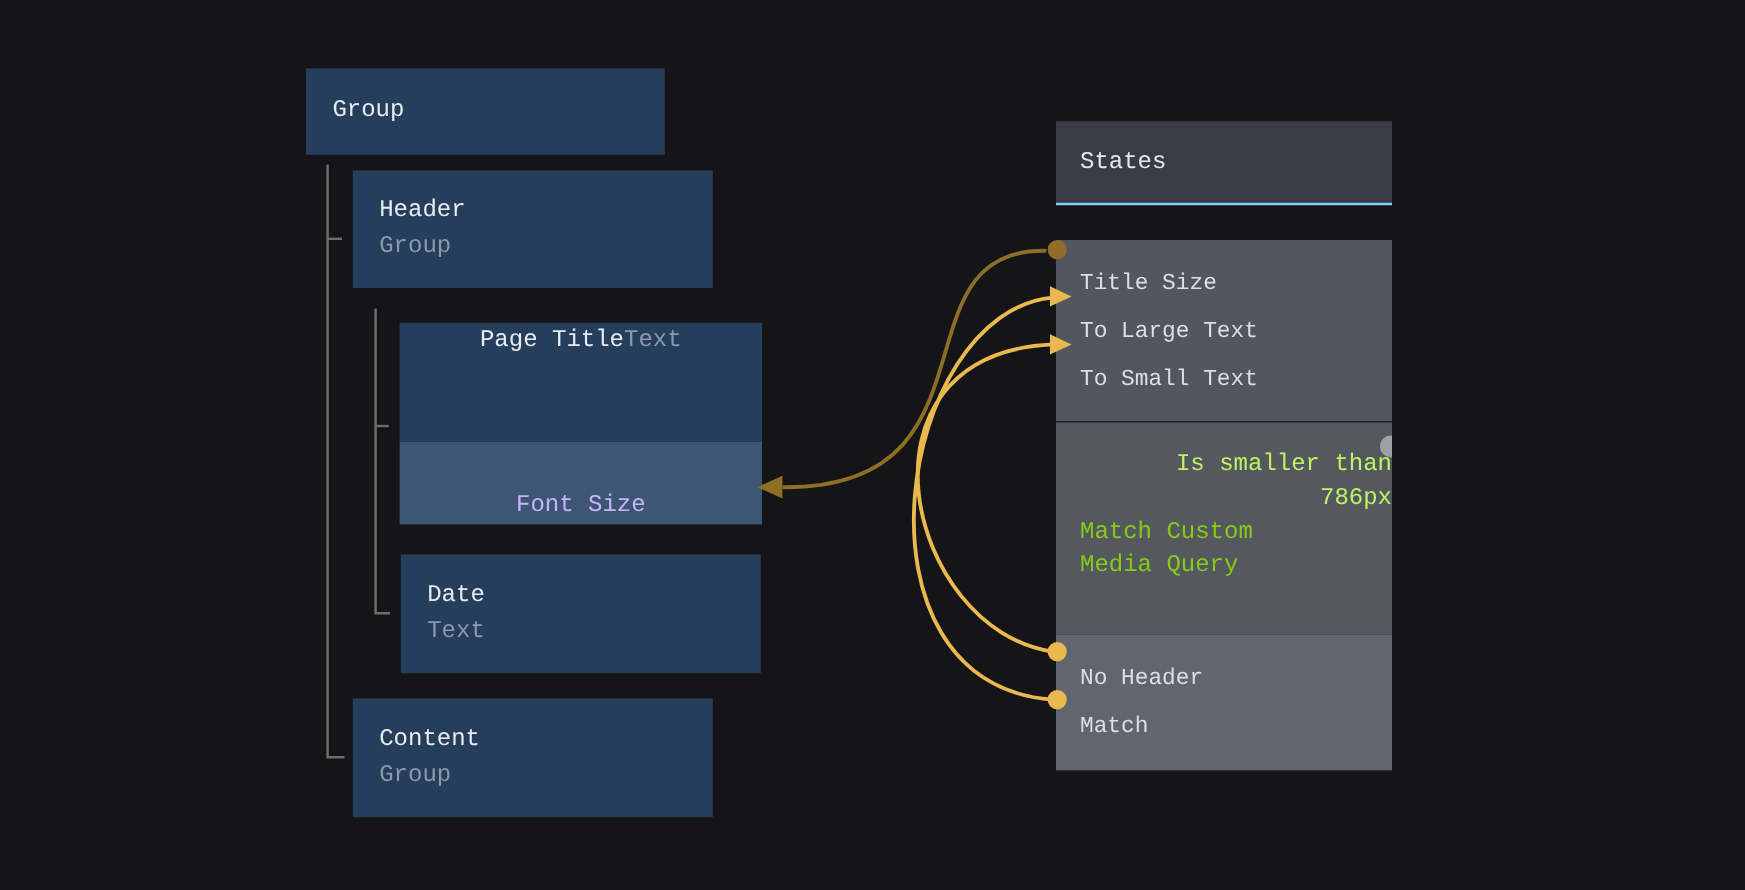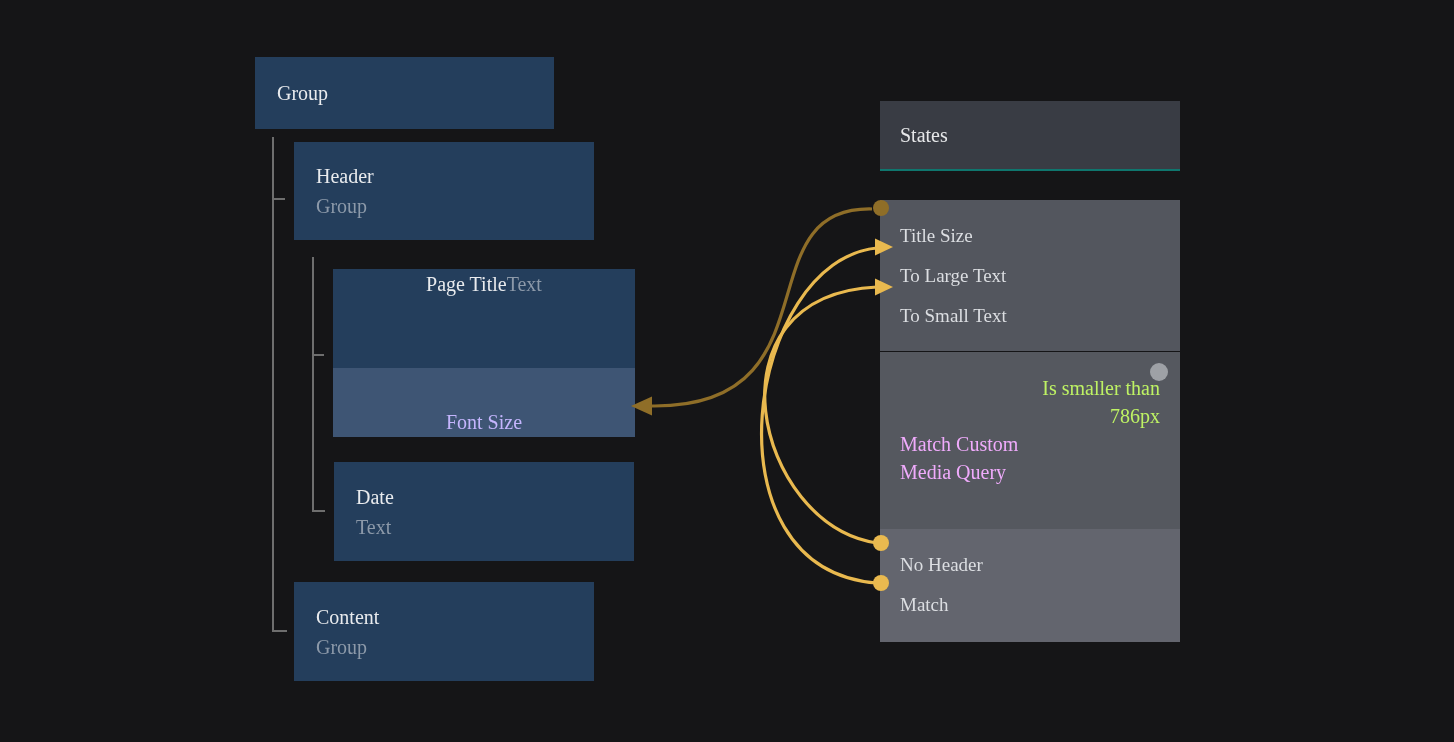--- a/index.html
+++ b/index.html
@@ -1,22 +1,21 @@
 <!DOCTYPE html>
 <html><head>
 <meta charset="utf-8">
 <style>
   html,body{margin:0;padding:0;background:#151517;}
   .canvas{
     position:relative;
     width:1160px;height:742px;
     background:#151517;
-    font-family:Liberation Serif, serif;
+    font-family:Liberation Mono, monospace;
     overflow:hidden;
-    padding-left:45px;
   }
   
   .node{
     position:absolute;
     background:#243e5c;
     color:#e9ebee;
     display:flex;flex-direction:column;justify-content:center;
     padding:0 22px;box-sizing:border-box;
   }
   .node-title{font-size:20px;line-height:30px;color:#e9ebee;}
@@ -34,36 +33,36 @@
   .prop-label{font-size:20px;line-height:30px;color:#c4b5fd;}
   
   .panel{position:absolute;box-sizing:border-box;}
   .panel-header{
     box-sizing:border-box;
     color:#e6e7e9;font-size:20px;
   }
   .states-header{
     background:#393c44;height:70px;
     display:flex;align-items:center;padding:0 20px;
-    border-bottom:2px solid #0f766e;
+    border-bottom:2px solid #7dd3fc;
   }
   .states-body{
     background:#53565e;height:151px;
     padding:16px 0 0 0;box-sizing:border-box;margin-top:29px;
   }
   .panel-item{
     height:40px;line-height:40px;
     padding:0 20px;font-size:19px;color:#dcdee2;
   }
   .cond-header{
     background:#55585f;height:155px;
     padding:22px 20px 0 20px;position:relative;
   }
   .cond-title-line{font-size:20px;line-height:28px;color:#bef264;text-align:right;}
-  .cond-subtitle-line{font-size:20px;line-height:28px;color:#f0abfc;}
+  .cond-subtitle-line{font-size:20px;line-height:28px;color:#84cc16;}
   .cond-body{
     background:#63656e;height:113px;
     padding:16px 0 0 0;box-sizing:border-box;
   }
   .status-dot{
     position:absolute;width:18px;height:18px;border-radius:50%;
     background:#9ea1a6;right:12px;top:11px;
   }
   
   .overlay{

